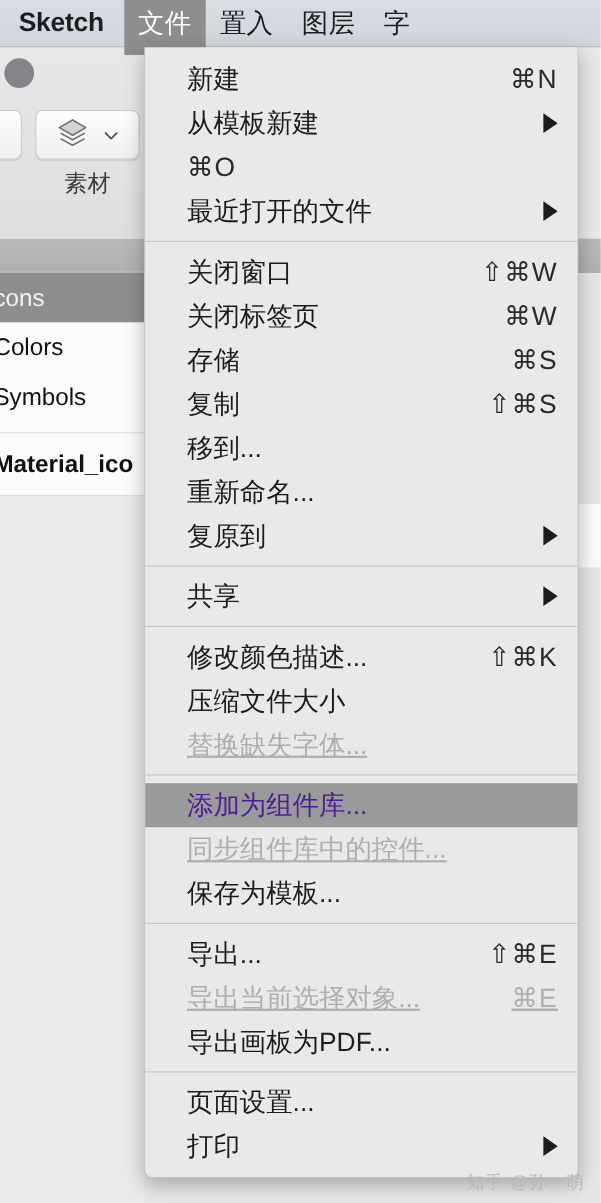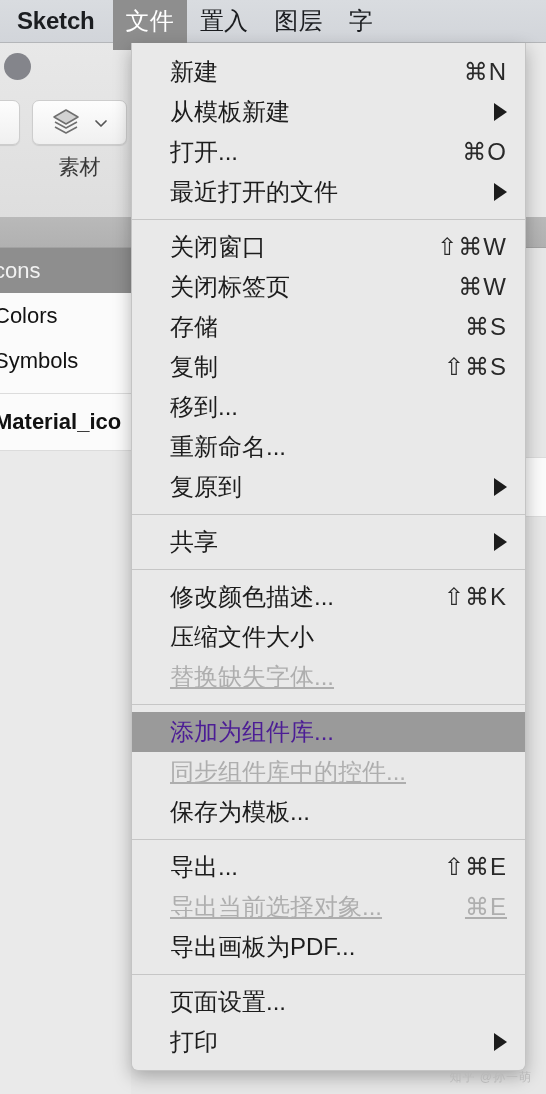--- a/index.html
+++ b/index.html
@@ -243,21 +243,21 @@
     height: 1px;
     margin: 7px 0 7px 0;
     background: #c6c6c6;
   }
 
   
   #watermark {
     position: absolute;
     right: 14px;
     bottom: 8px;
-    font-size: 12px;
+    font-size: 16px;
     color: #b9b9b9;
     letter-spacing: 1px;
     z-index: 40;
     white-space: nowrap;
   }
 </style>
 </head>
 <body>
 
 <div id="app-window">
@@ -326,21 +326,20 @@
   <div id="file-menu">
       <div class="menu-item">
         <span class="mi-label">新建</span>
         <span class="mi-shortcut">⌘N</span>
       </div>
       <div class="menu-item">
         <span class="mi-label">从模板新建</span>
         <span class="submenu-arrow"></span>
       </div>
       <div class="menu-item">
-        <span class="mi-label">打开...</span>
         <span class="mi-shortcut">⌘O</span>
       </div>
       <div class="menu-item">
         <span class="mi-label">最近打开的文件</span>
         <span class="submenu-arrow"></span>
       </div>
       <div class="menu-sep"></div>
       <div class="menu-item">
         <span class="mi-label">关闭窗口</span>
         <span class="mi-shortcut">⇧⌘W</span>

